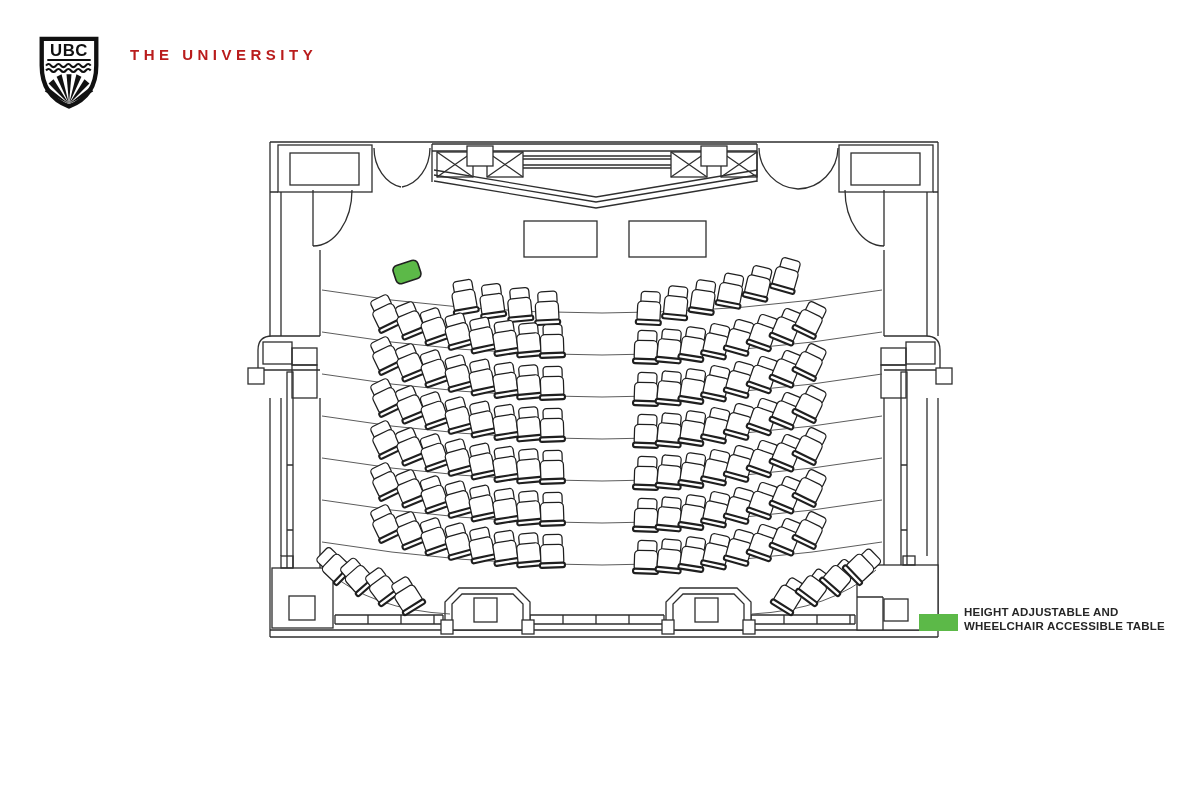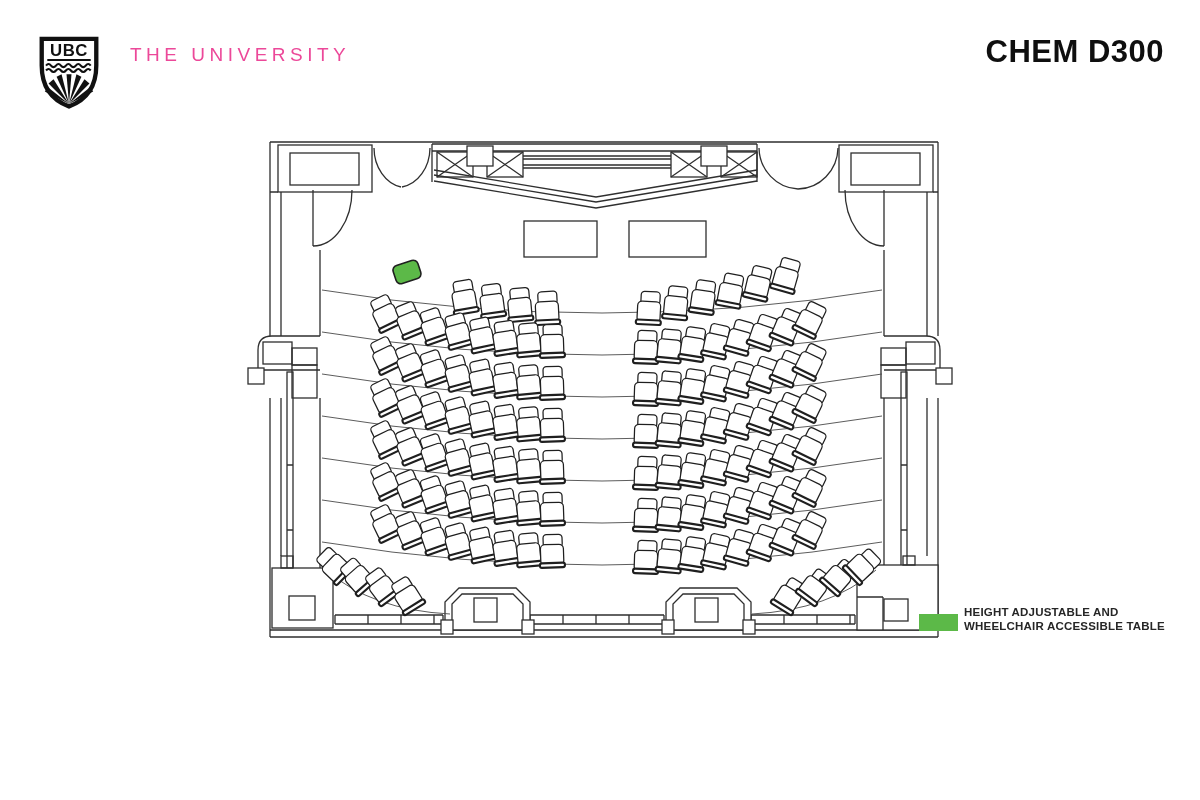--- a/index.html
+++ b/index.html
@@ -1,21 +1,21 @@
 <!DOCTYPE html>
 <html><head>
 <meta charset="utf-8">
 <style>
   html,body{margin:0;padding:0;background:#ffffff;}
   .page{position:relative;width:1200px;height:800px;background:#fff;overflow:hidden;
         font-family:"Liberation Sans", sans-serif;}
   
   .logo{position:absolute;left:38px;top:34px;width:62px;height:78px;}
-  .uni-name{position:absolute;left:130px;top:40px;color:#ec4899;font-weight:normal;
-            font-size:19px;line-height:29px;letter-spacing:4.5px;white-space:nowrap;}
+  .uni-name{position:absolute;left:130px;top:40px;color:#b91c1c;font-weight:bold;
+            font-size:15px;line-height:29px;letter-spacing:4.5px;white-space:nowrap;}
   .room-title{position:absolute;right:36px;top:34px;color:#0f0f0f;font-weight:800;
               font-size:31px;letter-spacing:0.5px;}
   
   svg.plan{position:absolute;left:0;top:0;width:1200px;height:800px;}
   .wall{stroke:#2f2f2f;stroke-width:1.3;fill:none;}
   .wallf{stroke:#2f2f2f;stroke-width:1.3;fill:#ffffff;}
   .thin{stroke:#4a4a4a;stroke-width:0.9;fill:none;}
   
   .legend{position:absolute;left:919px;top:606px;}
   .legend-swatch{position:absolute;left:0;top:8px;width:39px;height:17px;}
@@ -42,21 +42,20 @@
       <path d="M50,110 L75,70 L83,77 Z"></path>
       <path d="M50,110 L11,90 L16,83 Z"></path>
       <path d="M50,110 L84,83 L89,90 Z"></path>
     </g>
   </svg>
 
   <div class="uni-name">
     <div>THE UNIVERSITY</div>
   </div>
 
-  <div class="room-title">CHEM D300</div>
 
   <svg class="plan" viewBox="0 0 1200 800">
     <g>
 
       <path class="wall" d="M270,142 H938 M270,142 V336 M270,398 V637 M938,142 V336 M938,398 V637 M270,630 H938 M270,637 H938"></path>
 
       <path class="wall" d="M281,192 V336 M281,398 V556 M320,250 V336 M320,398 V568 M927,192 V336 M927,398 V556 M884,250 V336 M884,398 V568 M270,192 H278 M933,192 H938"></path>
 
       <rect class="wallf" x="278" y="145" width="94" height="47"></rect>
       <rect class="wall" x="290" y="153" width="69" height="32"></rect>

